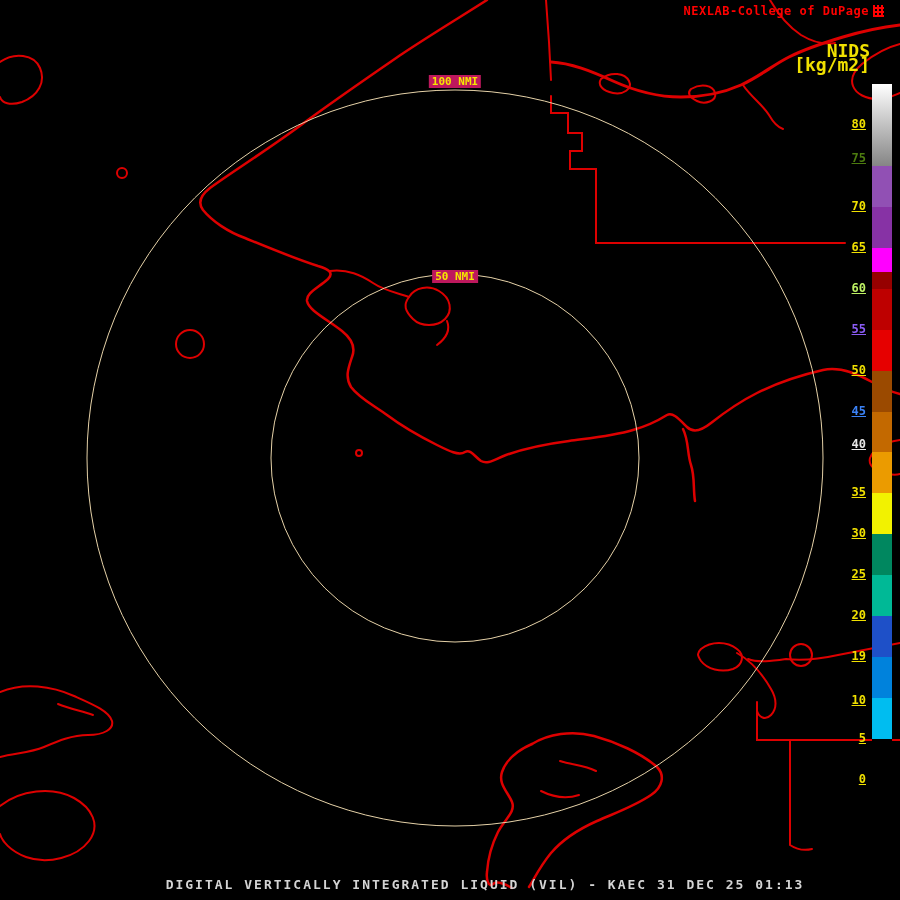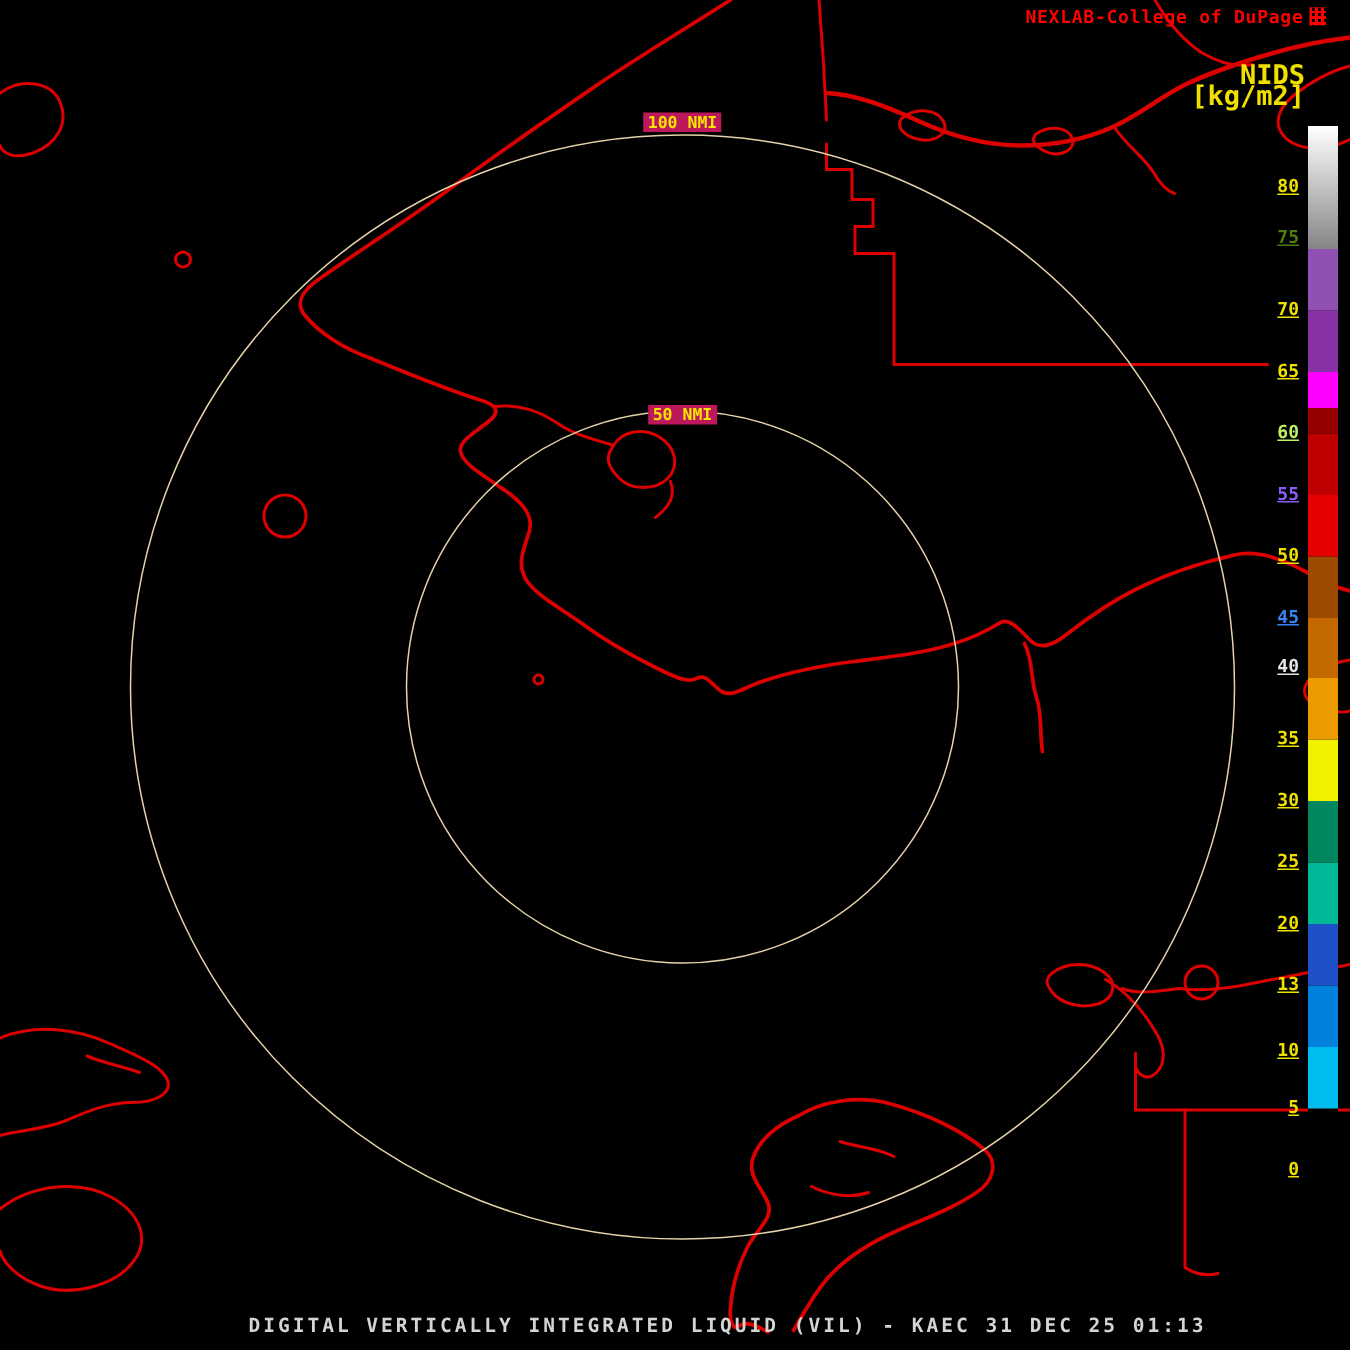--- a/index.html
+++ b/index.html
@@ -98,21 +98,21 @@
       <span class="tick" style="color: rgb(240, 224, 0); top: 155.765px;">65</span>
       <span class="tick" style="color: #bef264; top: 196.706px;">60</span>
       <span class="tick" style="color: #8b5cf6; top: 237.647px;">55</span>
       <span class="tick" style="color: rgb(240, 224, 0); top: 278.588px;">50</span>
       <span class="tick" style="color: #3b82f6; top: 319.529px;">45</span>
       <span class="tick" style="color: #e5e5e5; top: 353px;">40</span>
       <span class="tick" style="color: rgb(240, 224, 0); top: 401.412px;">35</span>
       <span class="tick" style="color: rgb(240, 224, 0); top: 442.353px;">30</span>
       <span class="tick" style="color: rgb(240, 224, 0); top: 483.294px;">25</span>
       <span class="tick" style="color: rgb(240, 224, 0); top: 524.235px;">20</span>
-      <span class="tick" style="color: rgb(240, 224, 0); top: 565.176px;">13</span>
+      <span class="tick" style="color: rgb(240, 224, 0); top: 565.176px;">19</span>
       <span class="tick" style="color: rgb(240, 224, 0); top: 609px;">10</span>
       <span class="tick" style="color: rgb(240, 224, 0); top: 647.059px;">5</span>
       <span class="tick" style="color: rgb(240, 224, 0); top: 688px;">0</span>
     </div>
 
   <div class="footer" style="color: rgb(212, 212, 212);">DIGITAL VERTICALLY INTEGRATED LIQUID (VIL) - KAEC 31 DEC 25 01:13</div>
 
 <div class="ring-label" style="color: rgb(245, 230, 0); left: 455px; top: 270px;">50 NMI</div>
     <div class="ring-label" style="color: rgb(245, 230, 0); left: 455px; top: 75px;">100 NMI</div>
   </div>

